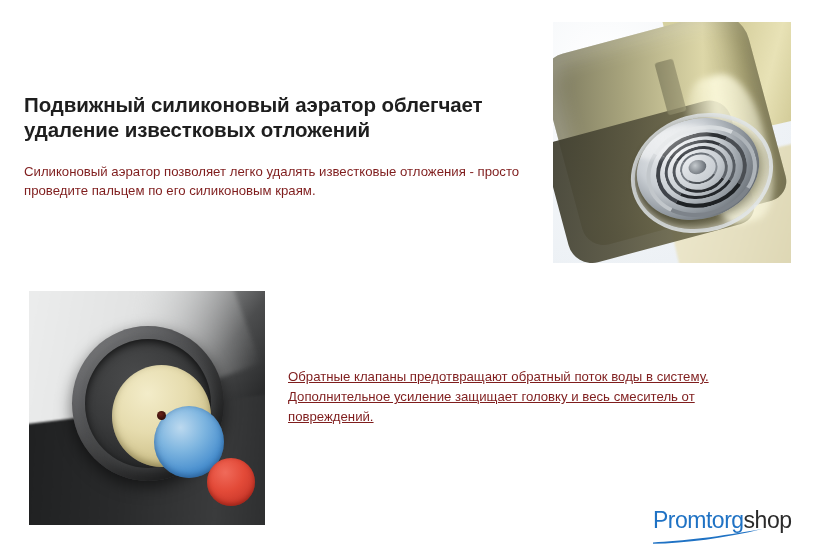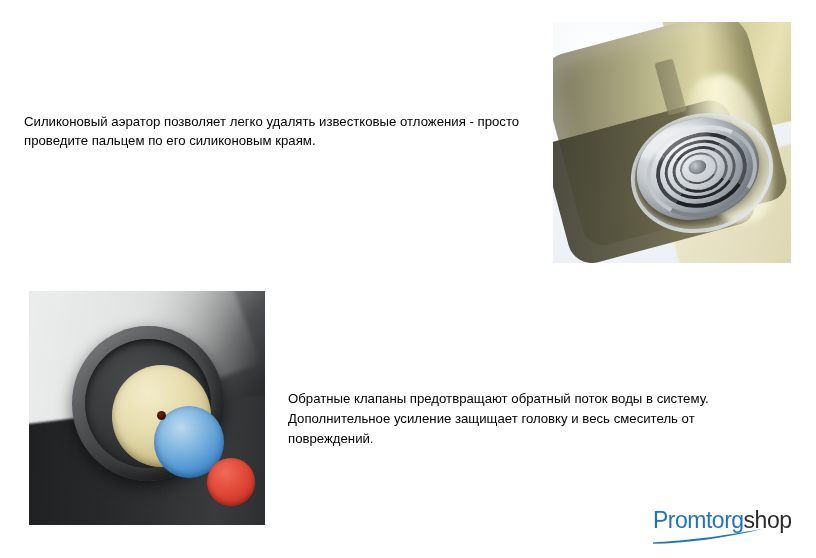--- a/index.html
+++ b/index.html
@@ -42,26 +42,27 @@
     font-size: 20.5px;
     line-height: 25px;
     font-weight: bold;
     color: #1e1e1e;
     letter-spacing: -0.1px;
   }
   .body-copy {
     margin: 20px 0 0 0;
     font-size: 13.2px;
     line-height: 19px;
-    color: #000000;
+    color: #7f1d1d;
     font-weight: normal;
   }
   #block-2-text .body-copy {
-    margin-top: 33px;
+    margin-top: 11px;
     line-height: 20px;
+    text-decoration: underline;
   }
 
   
   #photo-aerator {
     position: absolute;
     left: 553px;
     top: 22px;
     width: 238px;
     height: 241px;
     overflow: hidden;
@@ -320,20 +321,21 @@
     height: 16px;
     display: block;
   }
 </style>
 </head>
 <body>
 
 <div class="page">
 
   <div class="text-block" id="block-1-text">
+    <h2 class="heading">Подвижный силиконовый аэратор облегчает удаление известковых отложений</h2>
     <p class="body-copy">Силиконовый аэратор позволяет легко удалять известковые отложения - просто проведите пальцем по его силиконовым краям.</p>
   </div>
 
   <div id="photo-aerator">
     <div class="bg"></div>
     <div class="brass-back"></div>
     <div class="floor"></div>
     <div class="spout"></div>
     <div class="spout-shadow"></div>
     <div class="seam"></div>

